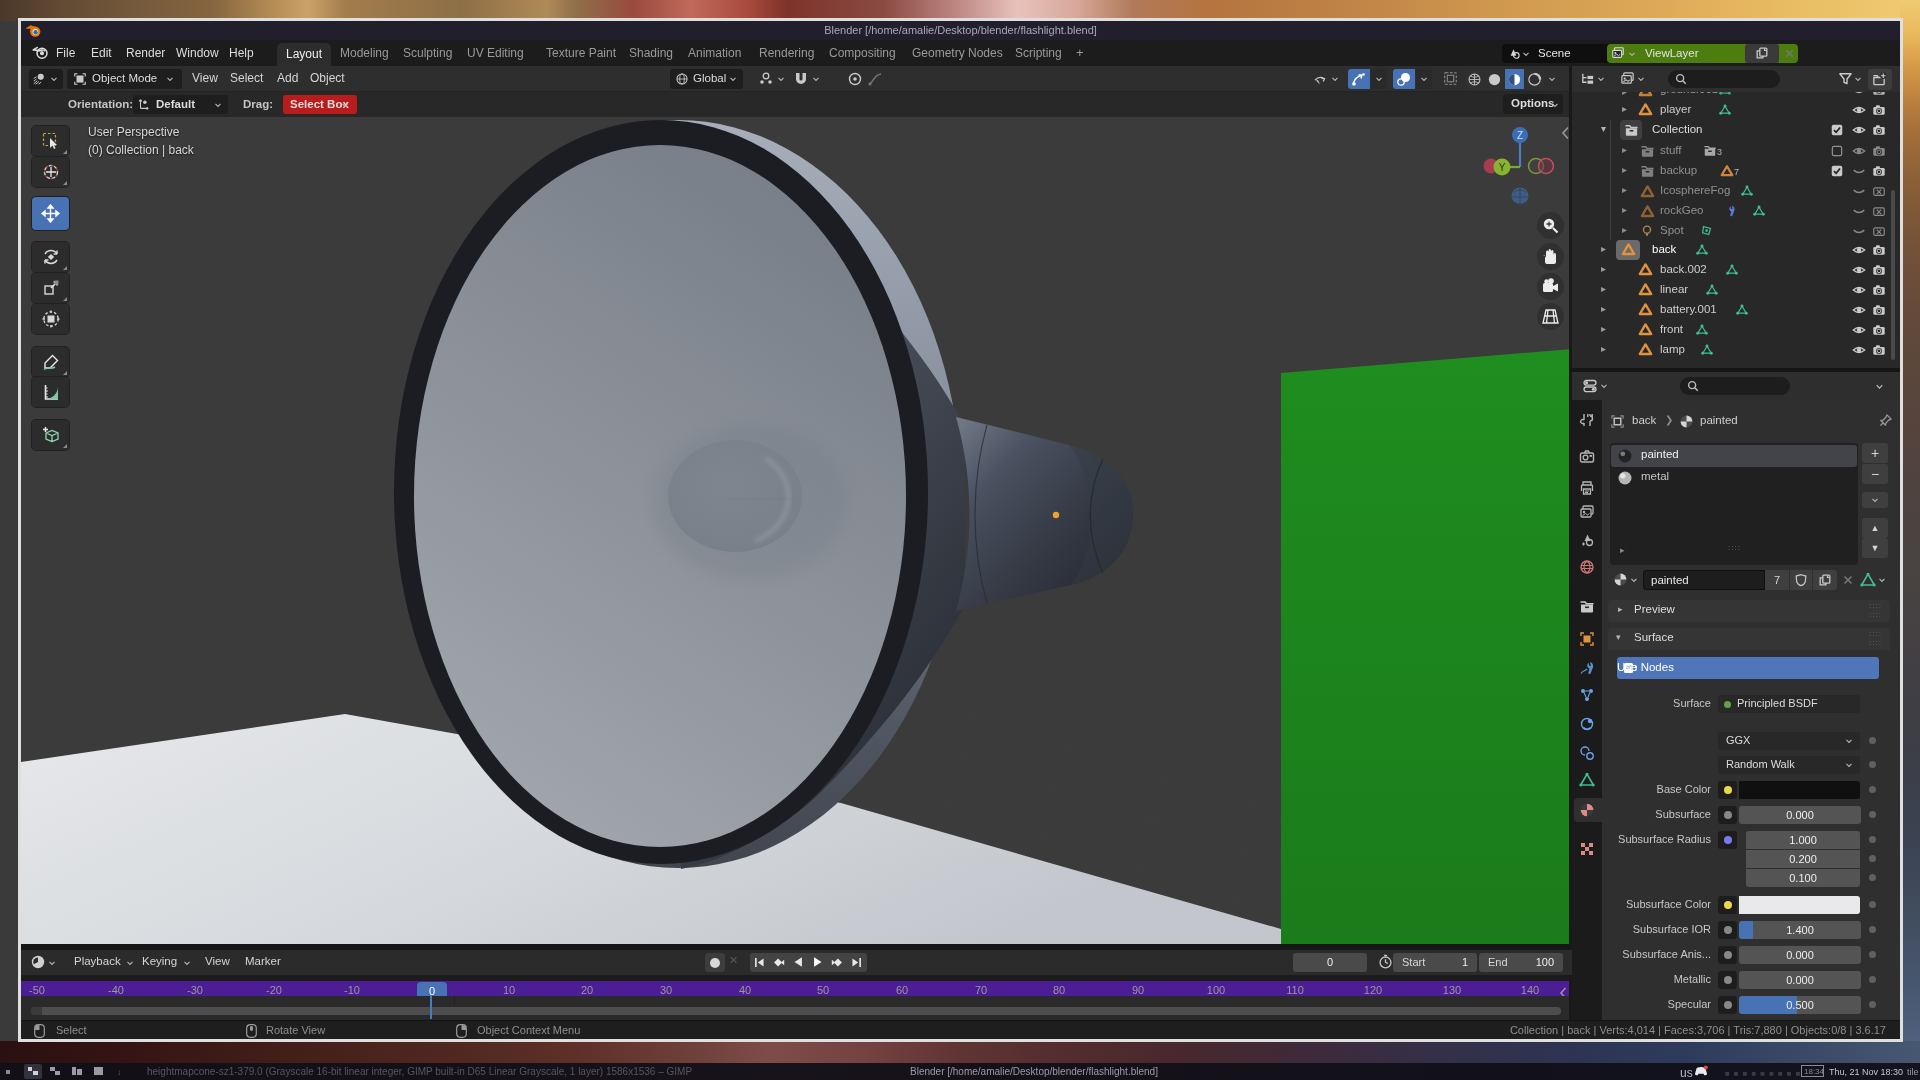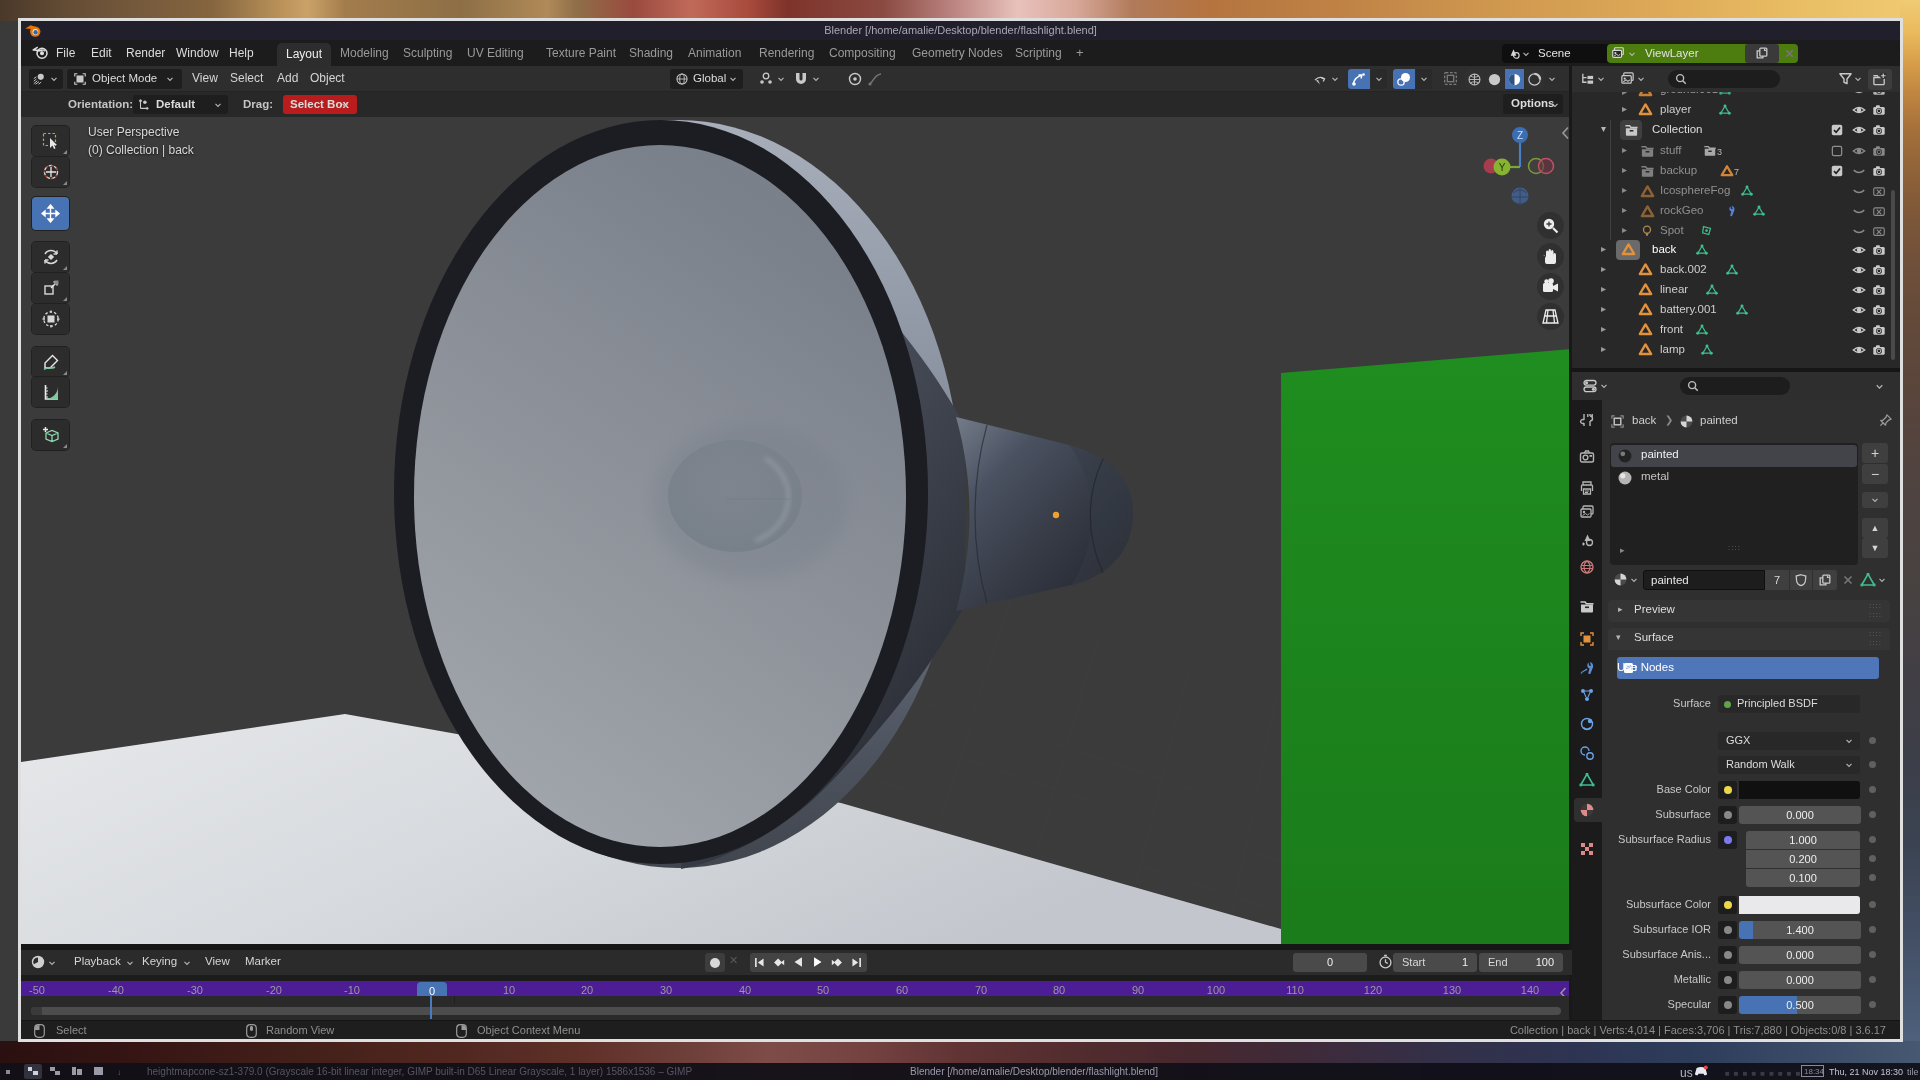--- a/index.html
+++ b/index.html
@@ -669,21 +669,21 @@
 <div id="statusbar">
   <svg class="ab" style="left:13px;top:3px" width="11" height="14" viewBox="0 0 11 14">
       <rect x="0.7" y="0.7" width="9.6" height="12.6" rx="3.5" fill="none" stroke="#9a9a9a" stroke-width="1.2"></rect>
       <path d="M1 4 Q1 1 5.5 1 L5.5 6 L1 6 Z" fill="#9a9a9a"></path>
     </svg>
   <div class="t" style="left:35px;top:3px">Select</div>
   <svg class="ab" style="left:225px;top:3px" width="11" height="14" viewBox="0 0 11 14">
       <rect x="0.7" y="0.7" width="9.6" height="12.6" rx="3.5" fill="none" stroke="#9a9a9a" stroke-width="1.2"></rect>
       <rect x="4" y="2" width="3" height="5" rx="1.4" fill="#9a9a9a"></rect>
     </svg>
-  <div class="t" style="left:245px;top:3px">Random View</div>
+  <div class="t" style="left:245px;top:3px">Rotate View</div>
   <svg class="ab" style="left:435px;top:3px" width="11" height="14" viewBox="0 0 11 14">
       <rect x="0.7" y="0.7" width="9.6" height="12.6" rx="3.5" fill="none" stroke="#9a9a9a" stroke-width="1.2"></rect>
       <path d="M10 4 Q10 1 5.5 1 L5.5 6 L10 6 Z" fill="#9a9a9a"></path>
     </svg>
   <div class="t" style="left:456px;top:3px">Object Context Menu</div>
   <div class="t" style="right:14px;top:3px">Collection | back | Verts:4,014 | Faces:3,706 | Tris:7,880 | Objects:0/8 | 3.6.17</div>
 </div>
 <div id="outlhead">
   <svg class="ab" style="left:8px;top:5px" width="15" height="15" viewBox="0 0 16 16">
       <path d="M3 3 L3 12 L7 12 M3 7 L7 7" fill="none" stroke="#c9c9c9" stroke-width="1.4"></path>

